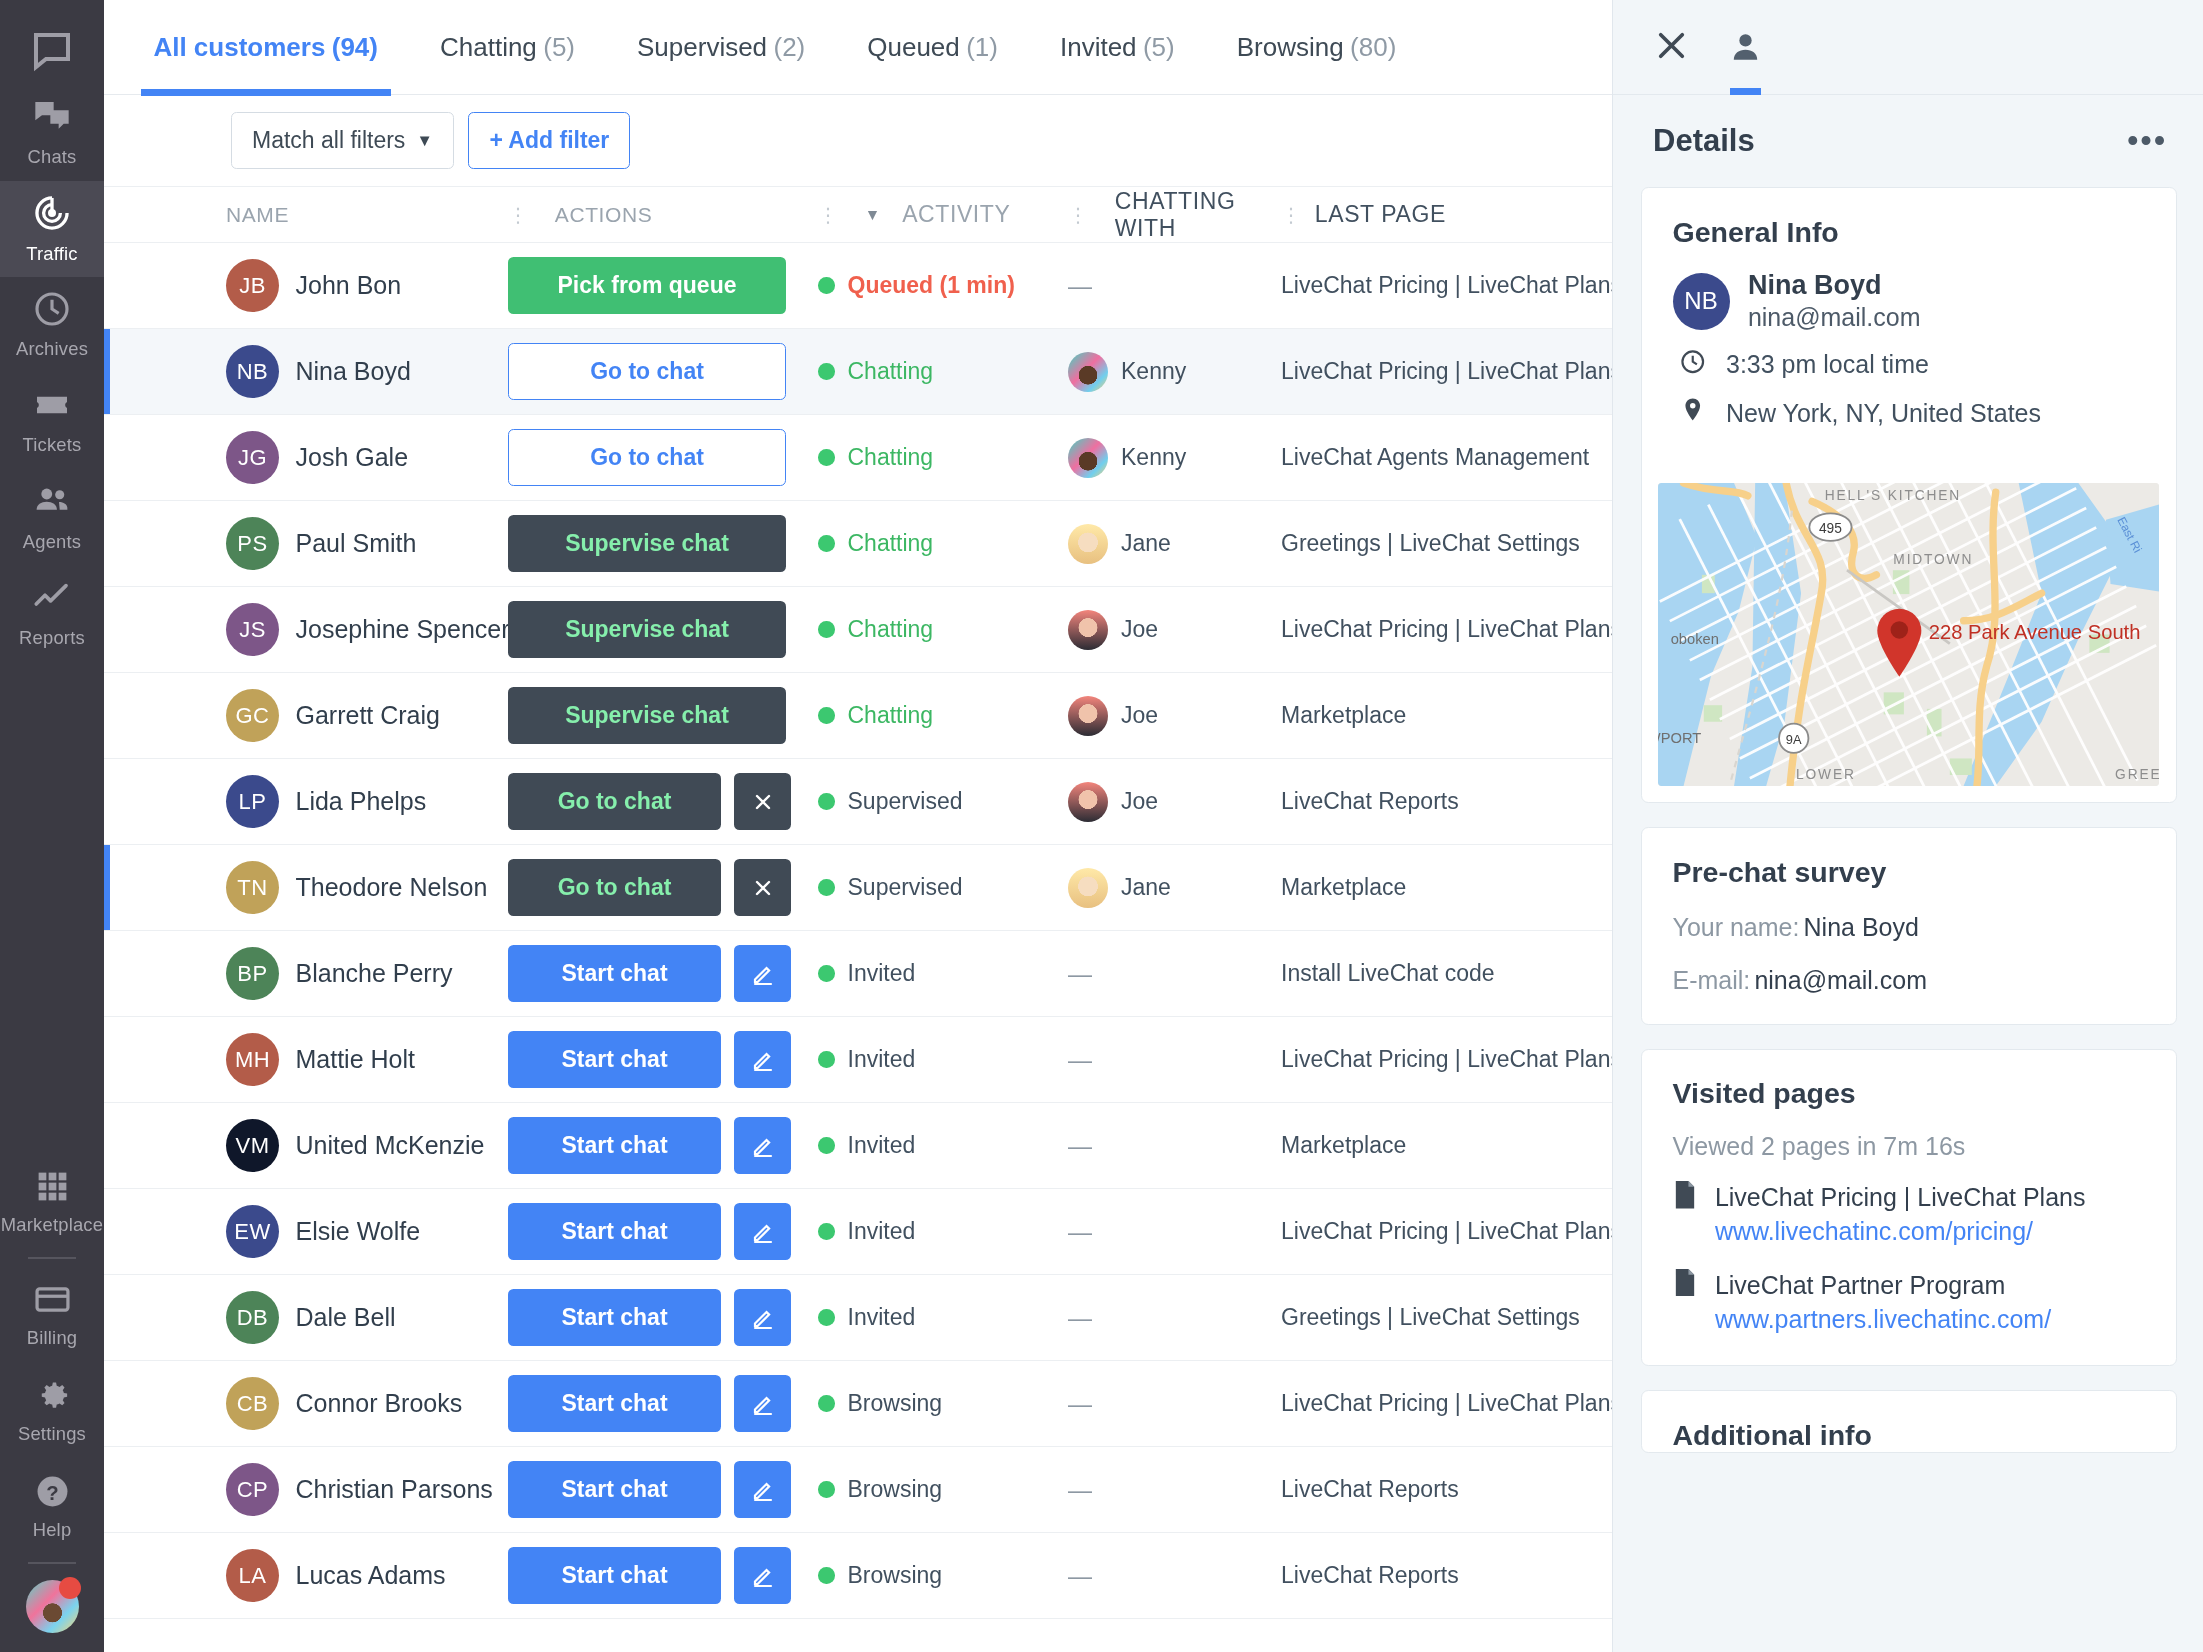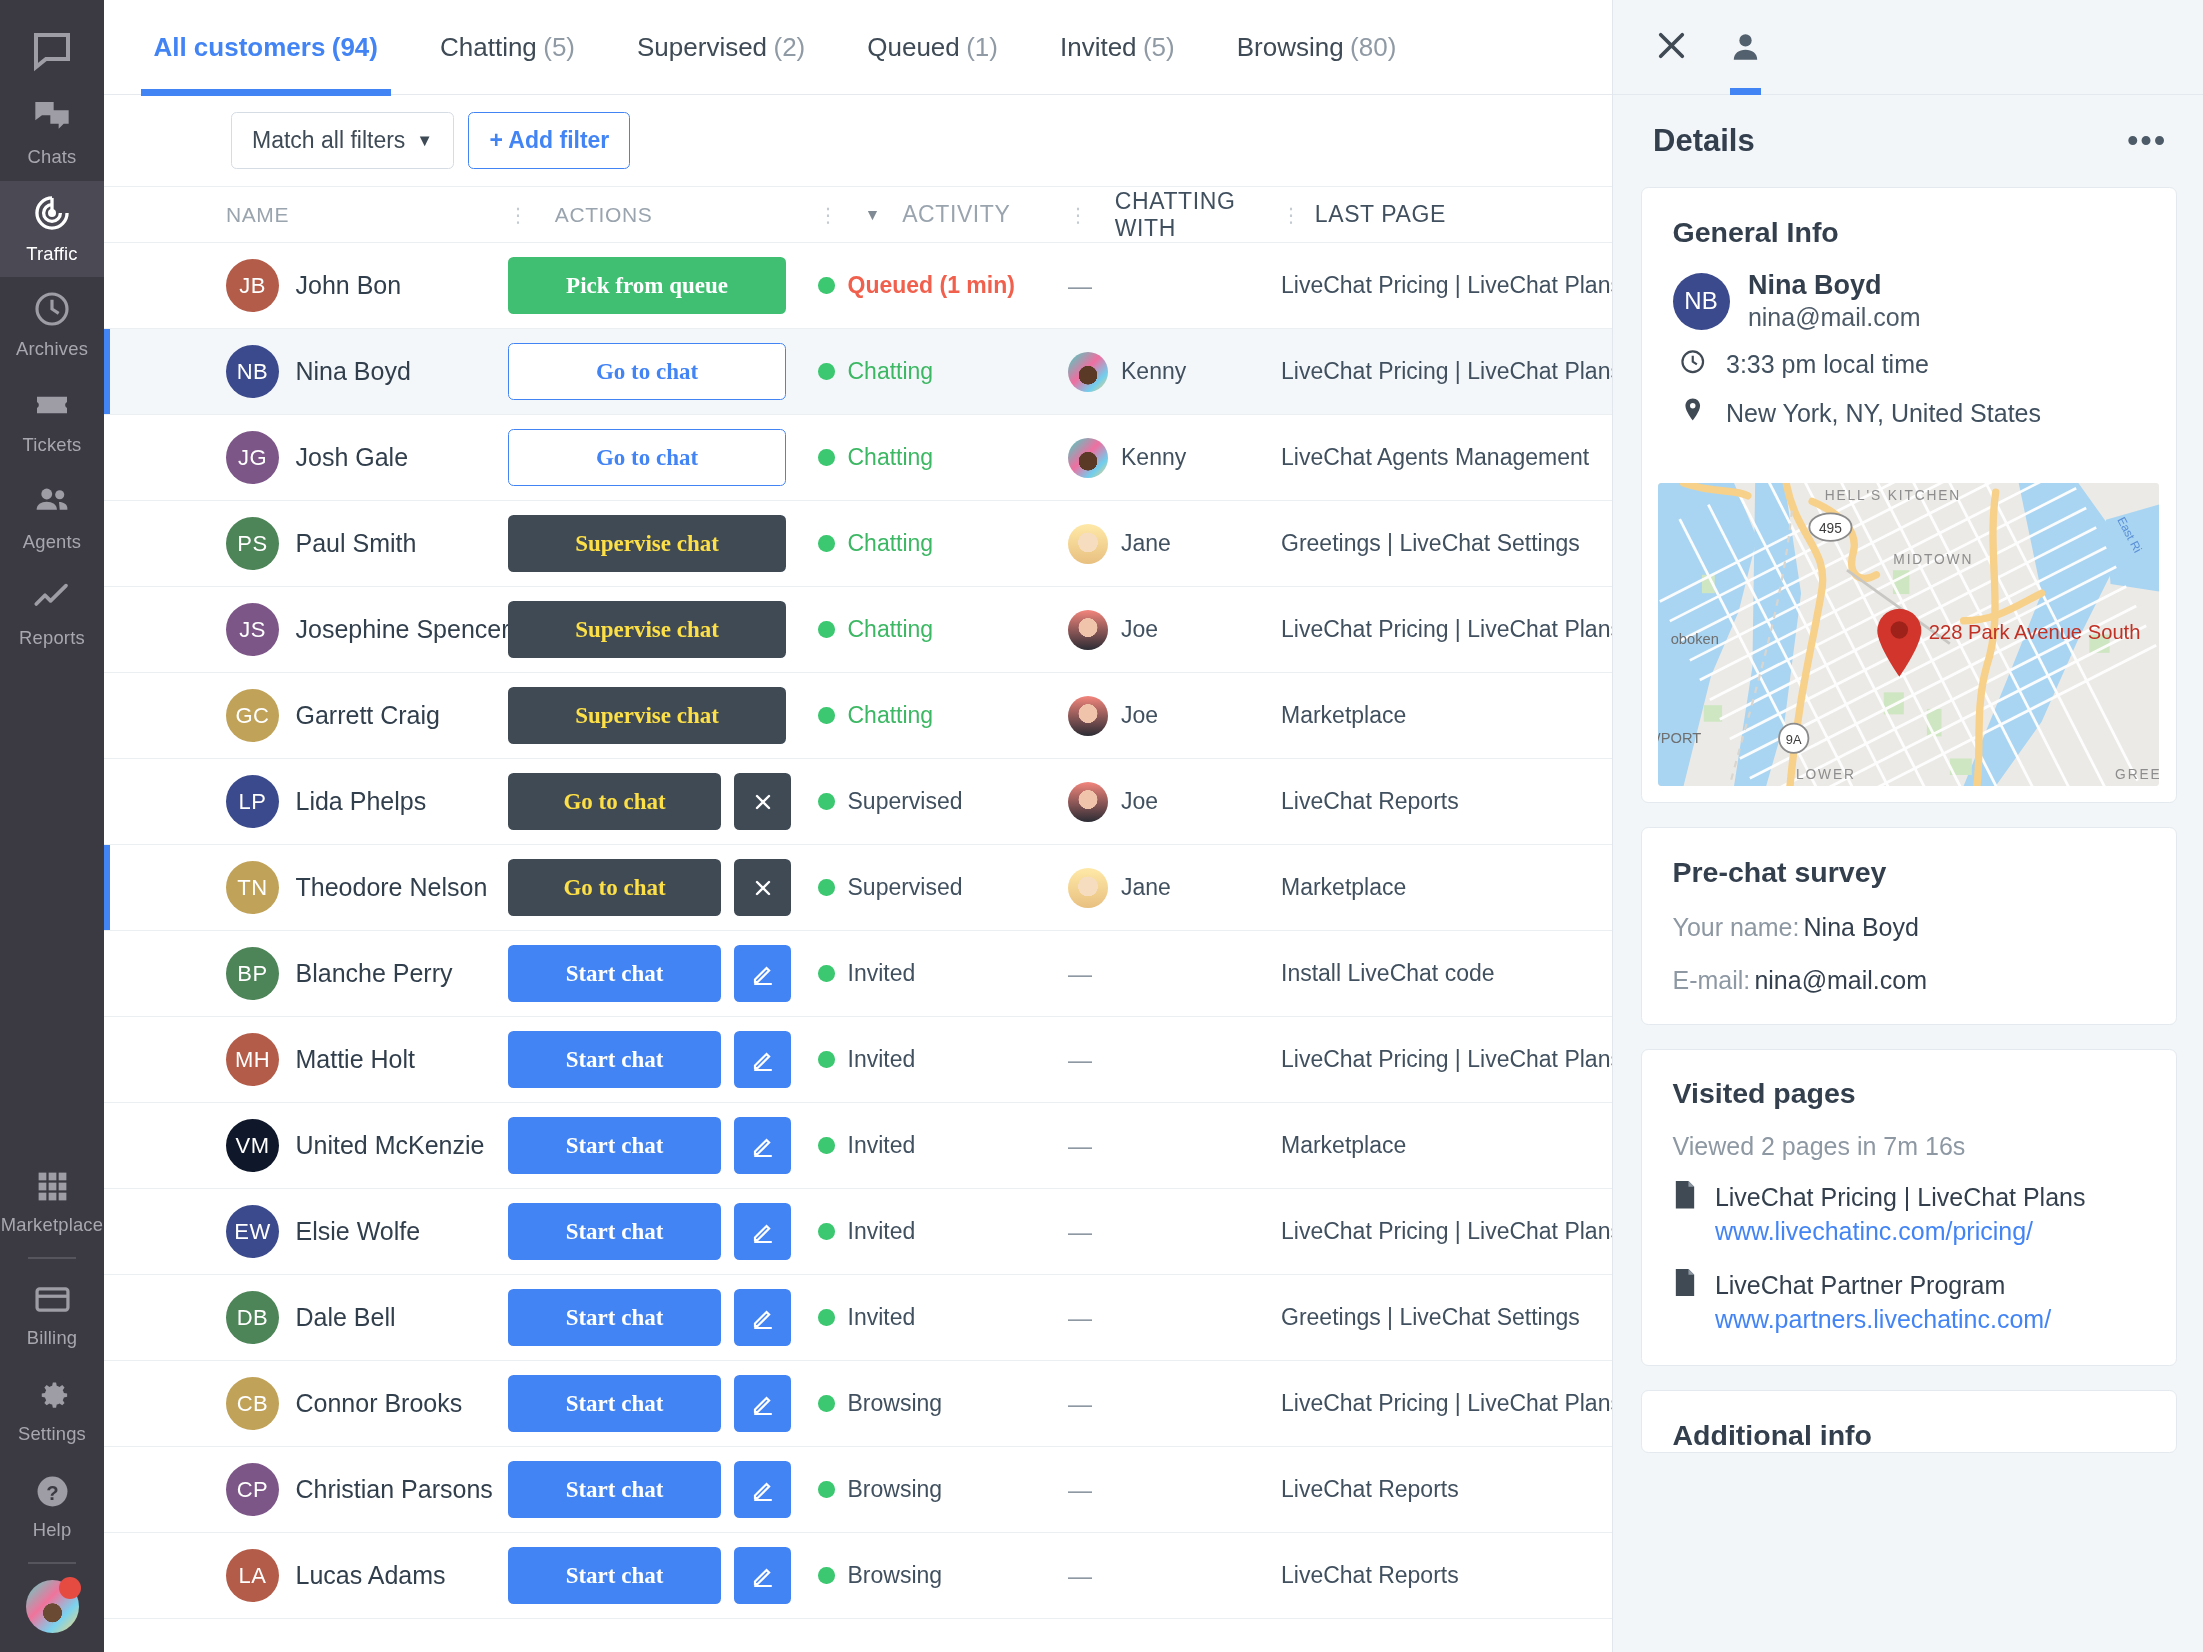--- a/index.html
+++ b/index.html
@@ -96,30 +96,30 @@
   .c-name { width: 282px; flex: 0 0 282px; display: flex; align-items: center; gap: 16.5px; }
   .avatar {
     width: 53px; height: 53px; border-radius: 50%; flex: 0 0 53px;
     display: flex; align-items: center; justify-content: center;
     color: #fff; font-size: 22px; letter-spacing: 0.5px;
   }
   .nm { font-size: 25px; color: #313e4c; white-space: nowrap; }
 
   .c-actions { width: 310px; flex: 0 0 310px; display: flex; align-items: center; gap: 13px; }
   .abtn {
-    height: 57px; border-radius: 5.5px; font-size: 23px; font-family: Liberation Serif, serif;
+    height: 57px; border-radius: 5.5px; font-size: 23px; font-family: Liberation Sans, sans-serif;
     display: flex; align-items: center; justify-content: center; cursor: pointer;
     border: 1.8px solid transparent; white-space: nowrap; font-weight: bold;
   }
   .abtn.wide { width: 278px; }
   .abtn.narrow { width: 213px; }
   .abtn.sq { width: 57px; }
   .abtn.green { background: #40bf73; color: #fff; }
   .abtn.ghost { background: #fff; color: #4384f5; border-color: #4384f5; }
-  .abtn.dark { background: #404a55; color: #fde047; }
+  .abtn.dark { background: #404a55; color: #86efac; }
   .abtn.blue { background: #4384f5; color: #fff; }
 
   .c-activity { width: 250px; flex: 0 0 250px; display: flex; align-items: center; gap: 13px; font-size: 23px; }
   .dot { width: 16.5px; height: 16.5px; border-radius: 50%; background: #3cc870; flex: 0 0 16.5px; }
   .act-queued { color: #f0604d; font-weight: bold; }
   .act-chatting { color: #3cb763; }
   .act-plain { color: #41505f; }
 
   .c-with { width: 213px; flex: 0 0 213px; display: flex; align-items: center; gap: 13px; font-size: 23px; color: #41505f; }
   .dash { color: #8d98a3; font-size: 24px; }

